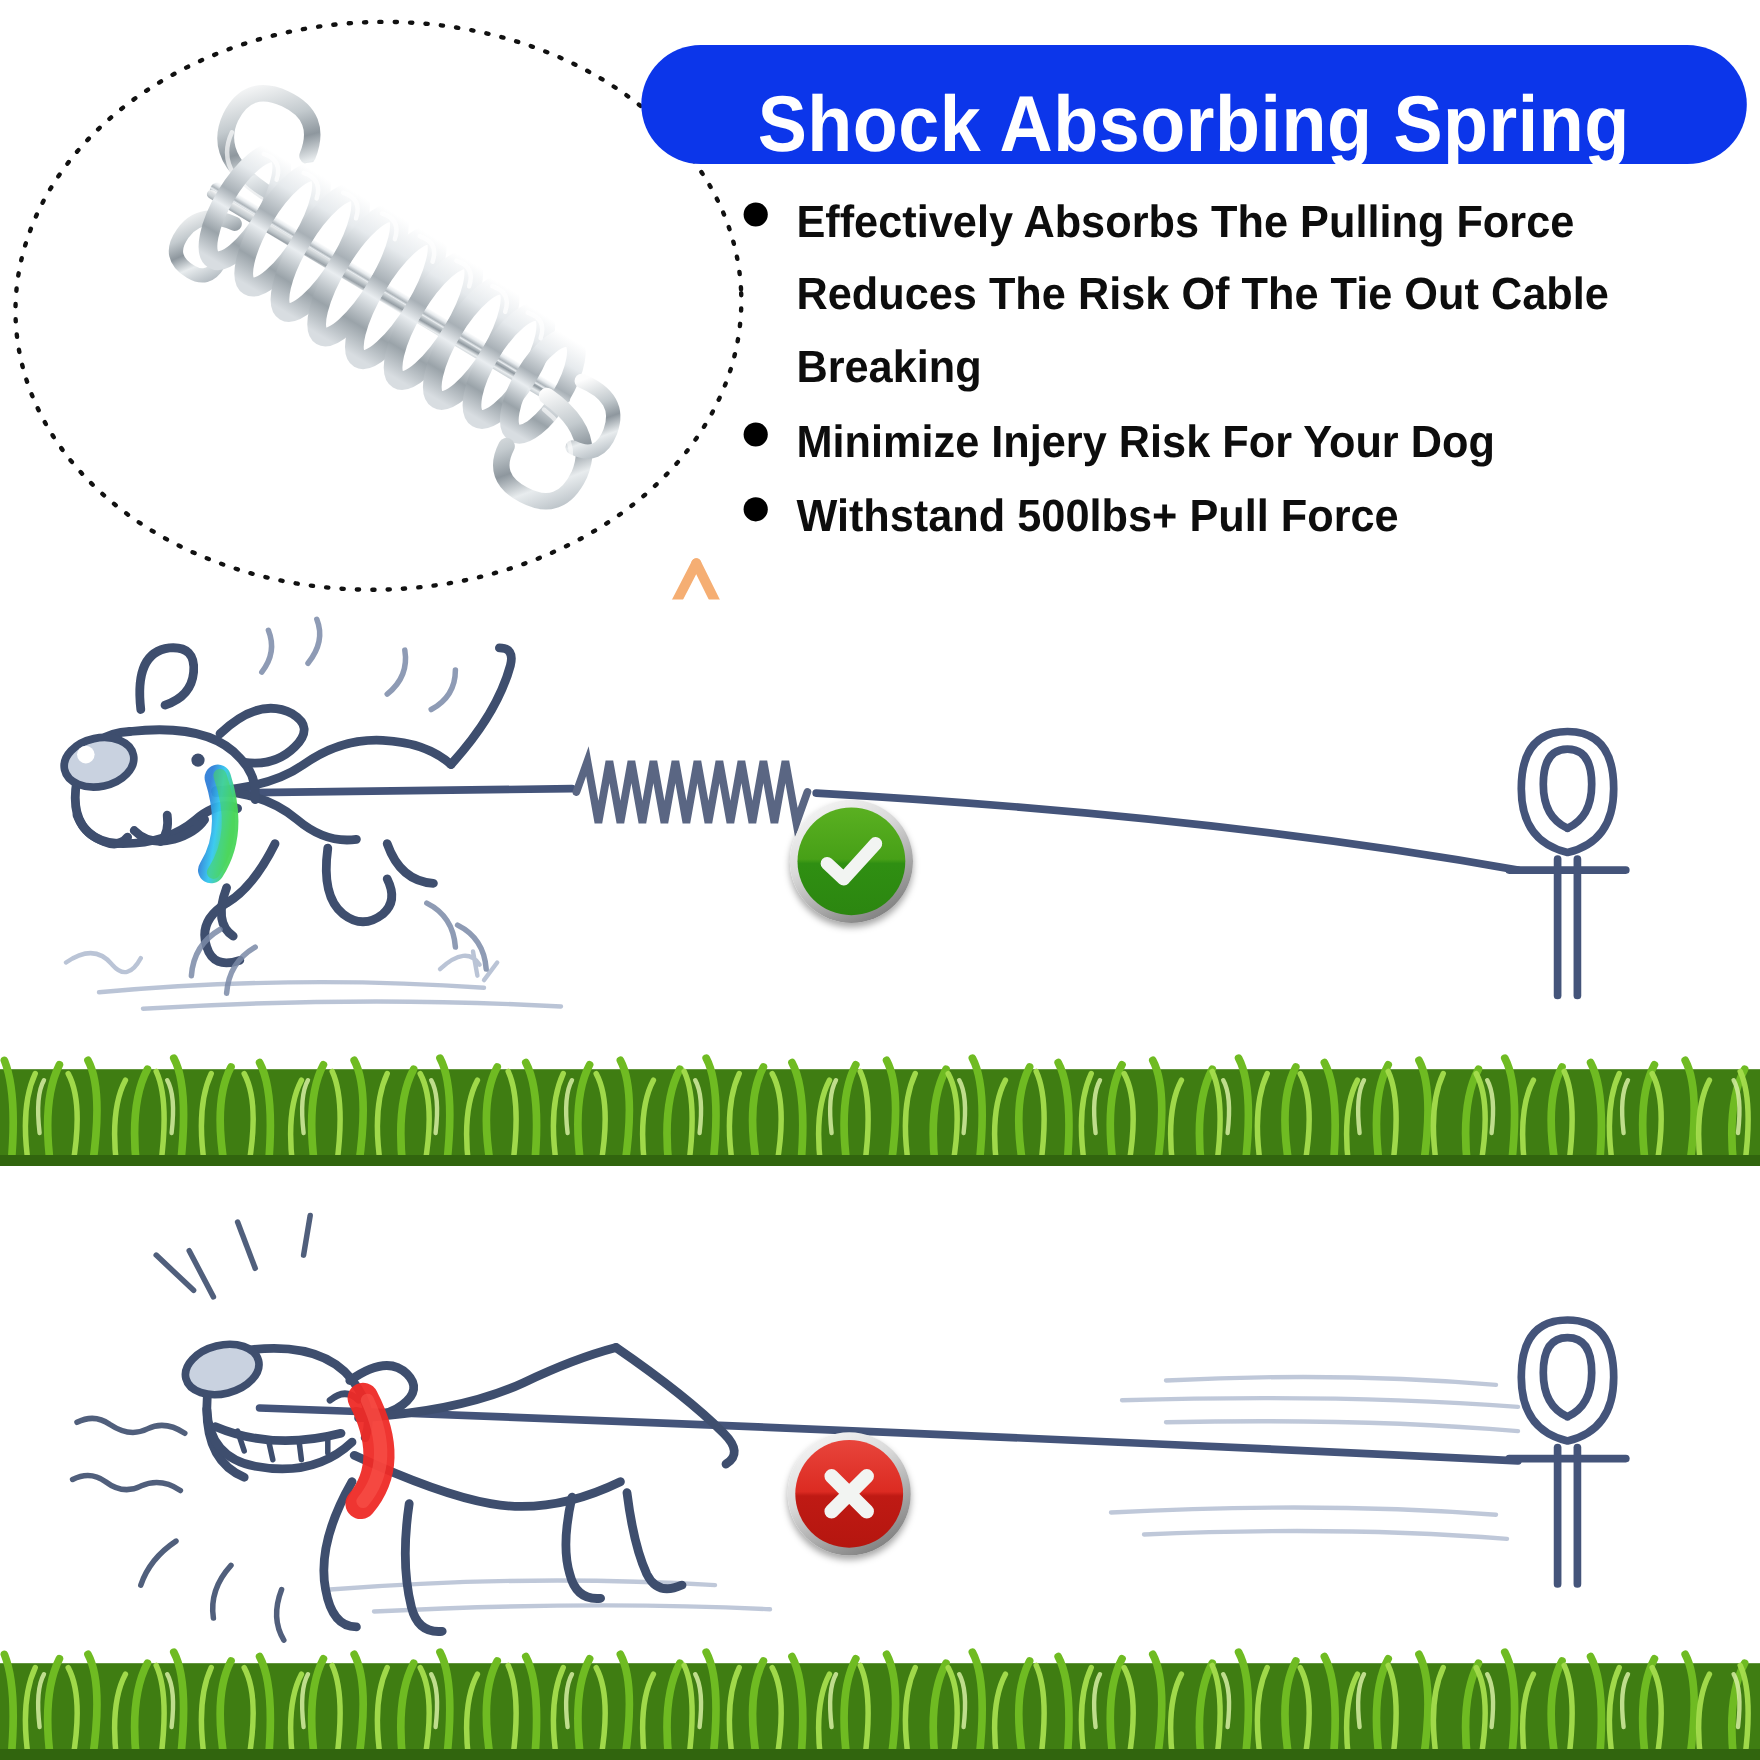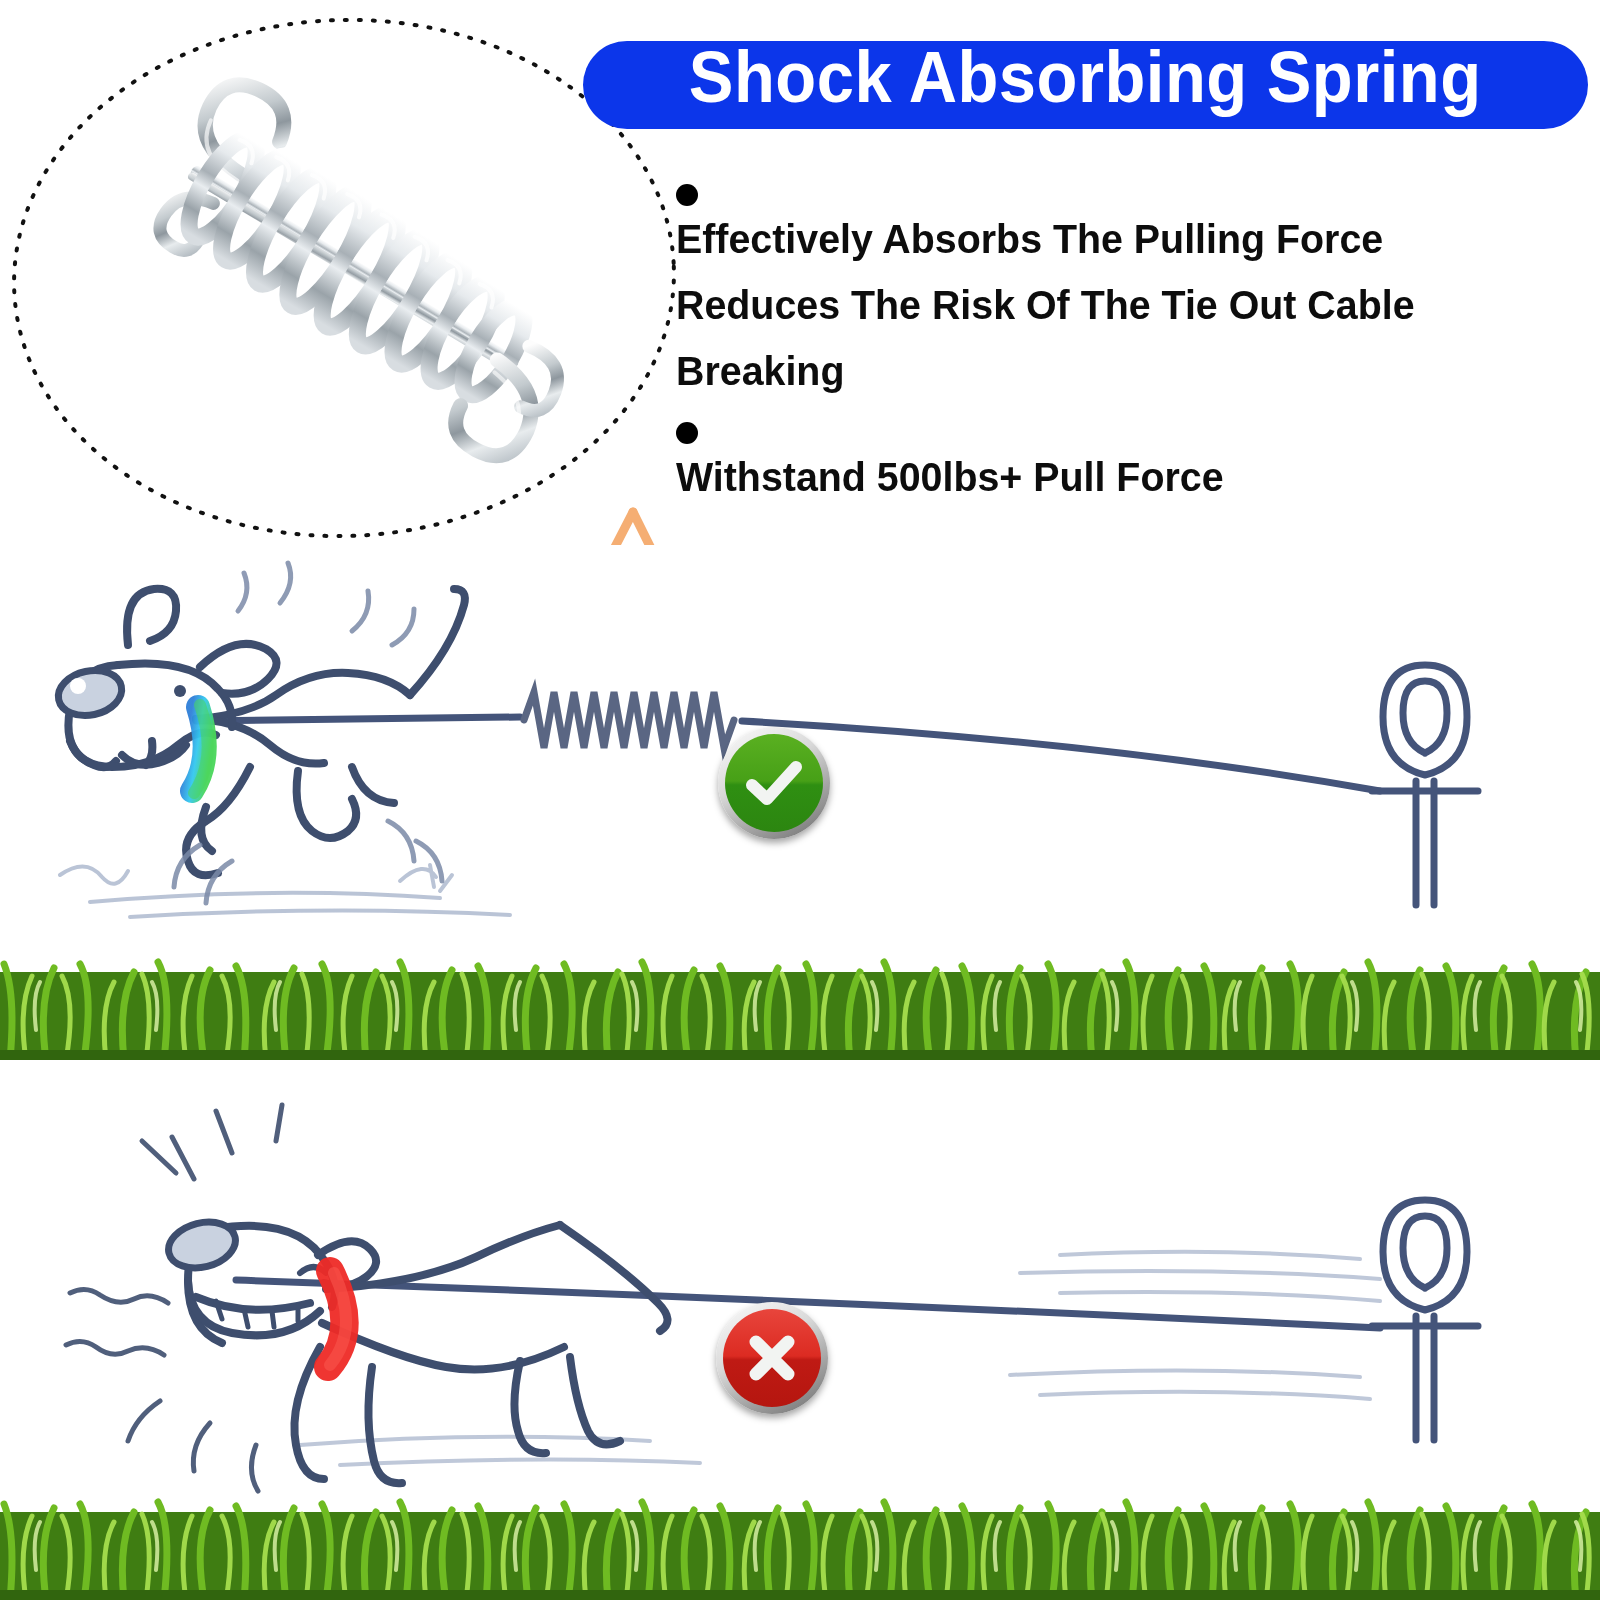--- a/index.html
+++ b/index.html
@@ -1,33 +1,33 @@
 <!DOCTYPE html>
 <html><head>
 <meta charset="utf-8">
 <style>
   html,body{margin:0;padding:0;background:#fff;}
   body{width:1600px;height:1600px;overflow:hidden;font-family:"Liberation Sans",sans-serif;}
   #stage{position:relative;width:1600px;height:1600px;background:#ffffff;overflow:hidden;}
 
   
   #title-banner{
-    position:absolute;left:583px;top:41px;width:1005px;height:88px;
+    position:absolute;left:583px;top:41px;width:1005px;height:108px;
     background:#0c36ea;border-radius:54px;
-    display:flex;align-items:flex-start;justify-content:center;
+    display:flex;align-items:flex-end;justify-content:center;
   }
   #title-text{
     color:#ffffff;font-family:"Liberation Sans Narrow","Liberation Sans",sans-serif;
     font-weight:bold;font-size:72px;line-height:1;letter-spacing:0.5px;
     transform:scaleX(0.93);white-space:nowrap;
   }
 
   
   #bullets{position:absolute;left:676px;top:168px;width:900px;}
-  .bullet-row{display:flex;align-items:flex-start;margin-bottom:2px;flex-direction:column;}
+  .bullet-row{display:flex;align-items:flex-start;margin-bottom:2px;}
   .bullet-dot{
     width:22px;height:22px;border-radius:50%;background:#000;
     flex:0 0 22px;margin-top:16px;margin-right:26px;
   }
   .bullet-text{
     font-family:"Liberation Sans Narrow","Liberation Sans",sans-serif;
     font-weight:bold;font-size:41px;line-height:66px;color:#0d0d0d;
     transform:scaleX(0.96);transform-origin:left center;
   }
   .bullet-text.multiline{max-width:790px;}
@@ -132,20 +132,24 @@
   </div>
 
   <div id="title-banner">
     <span id="title-text">Shock Absorbing Spring</span>
   </div>
 
   <div id="bullets">
     <div class="bullet-row">
       <span class="bullet-dot"></span>
       <span class="bullet-text multiline">Effectively Absorbs The Pulling Force Reduces The Risk Of The Tie Out Cable Breaking</span>
+    </div>
+    <div class="bullet-row">
+      <span class="bullet-dot"></span>
+      <span class="bullet-text">Minimize Injery Risk For Your Dog</span>
     </div>
     <div class="bullet-row">
       <span class="bullet-dot"></span>
       <span class="bullet-text">Withstand 500lbs+ Pull Force</span>
     </div>
   </div>
 
   <svg class="svgfull" width="1600" height="1600" style="pointer-events:none">
     <g fill="none" stroke="#f5ae73" stroke-width="9" stroke-linecap="round">
       <path d="M 633 512 L 521 729"></path>

